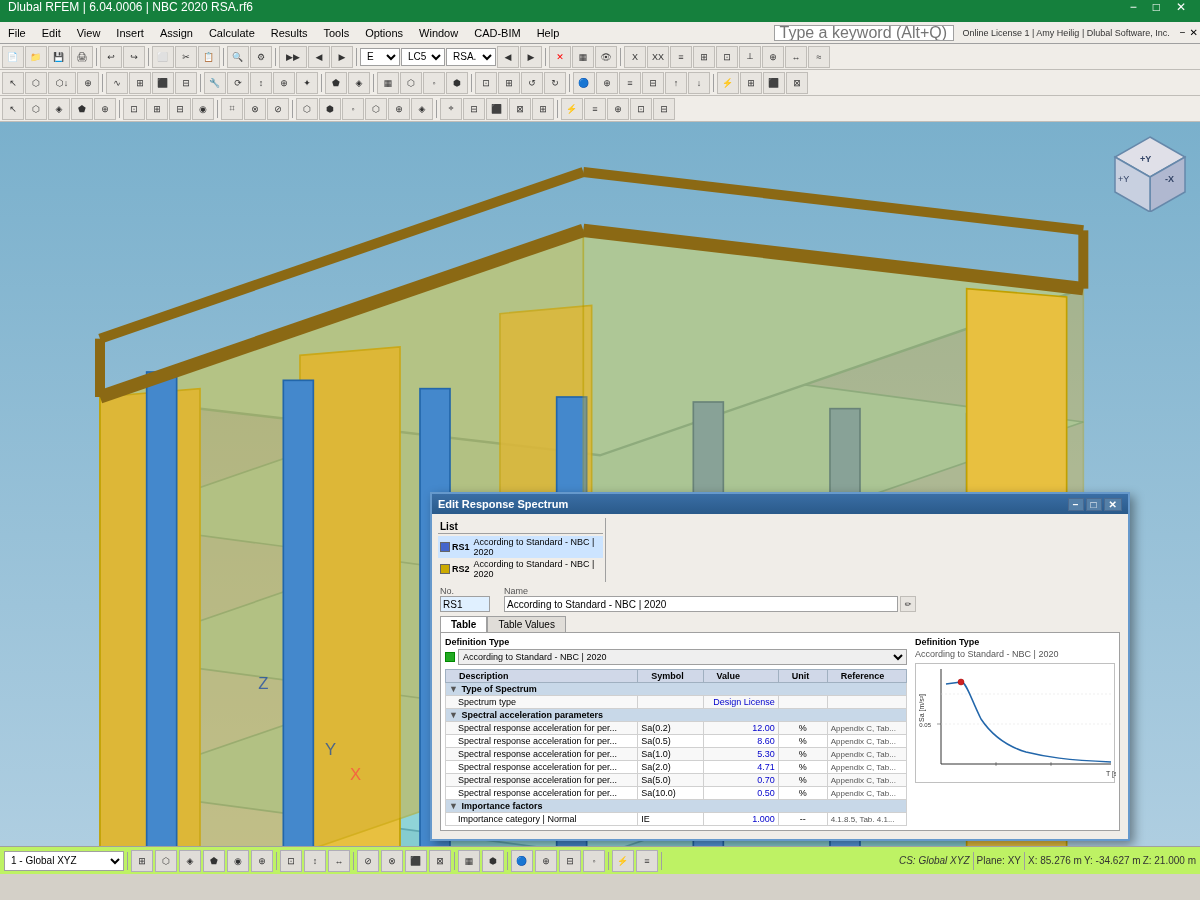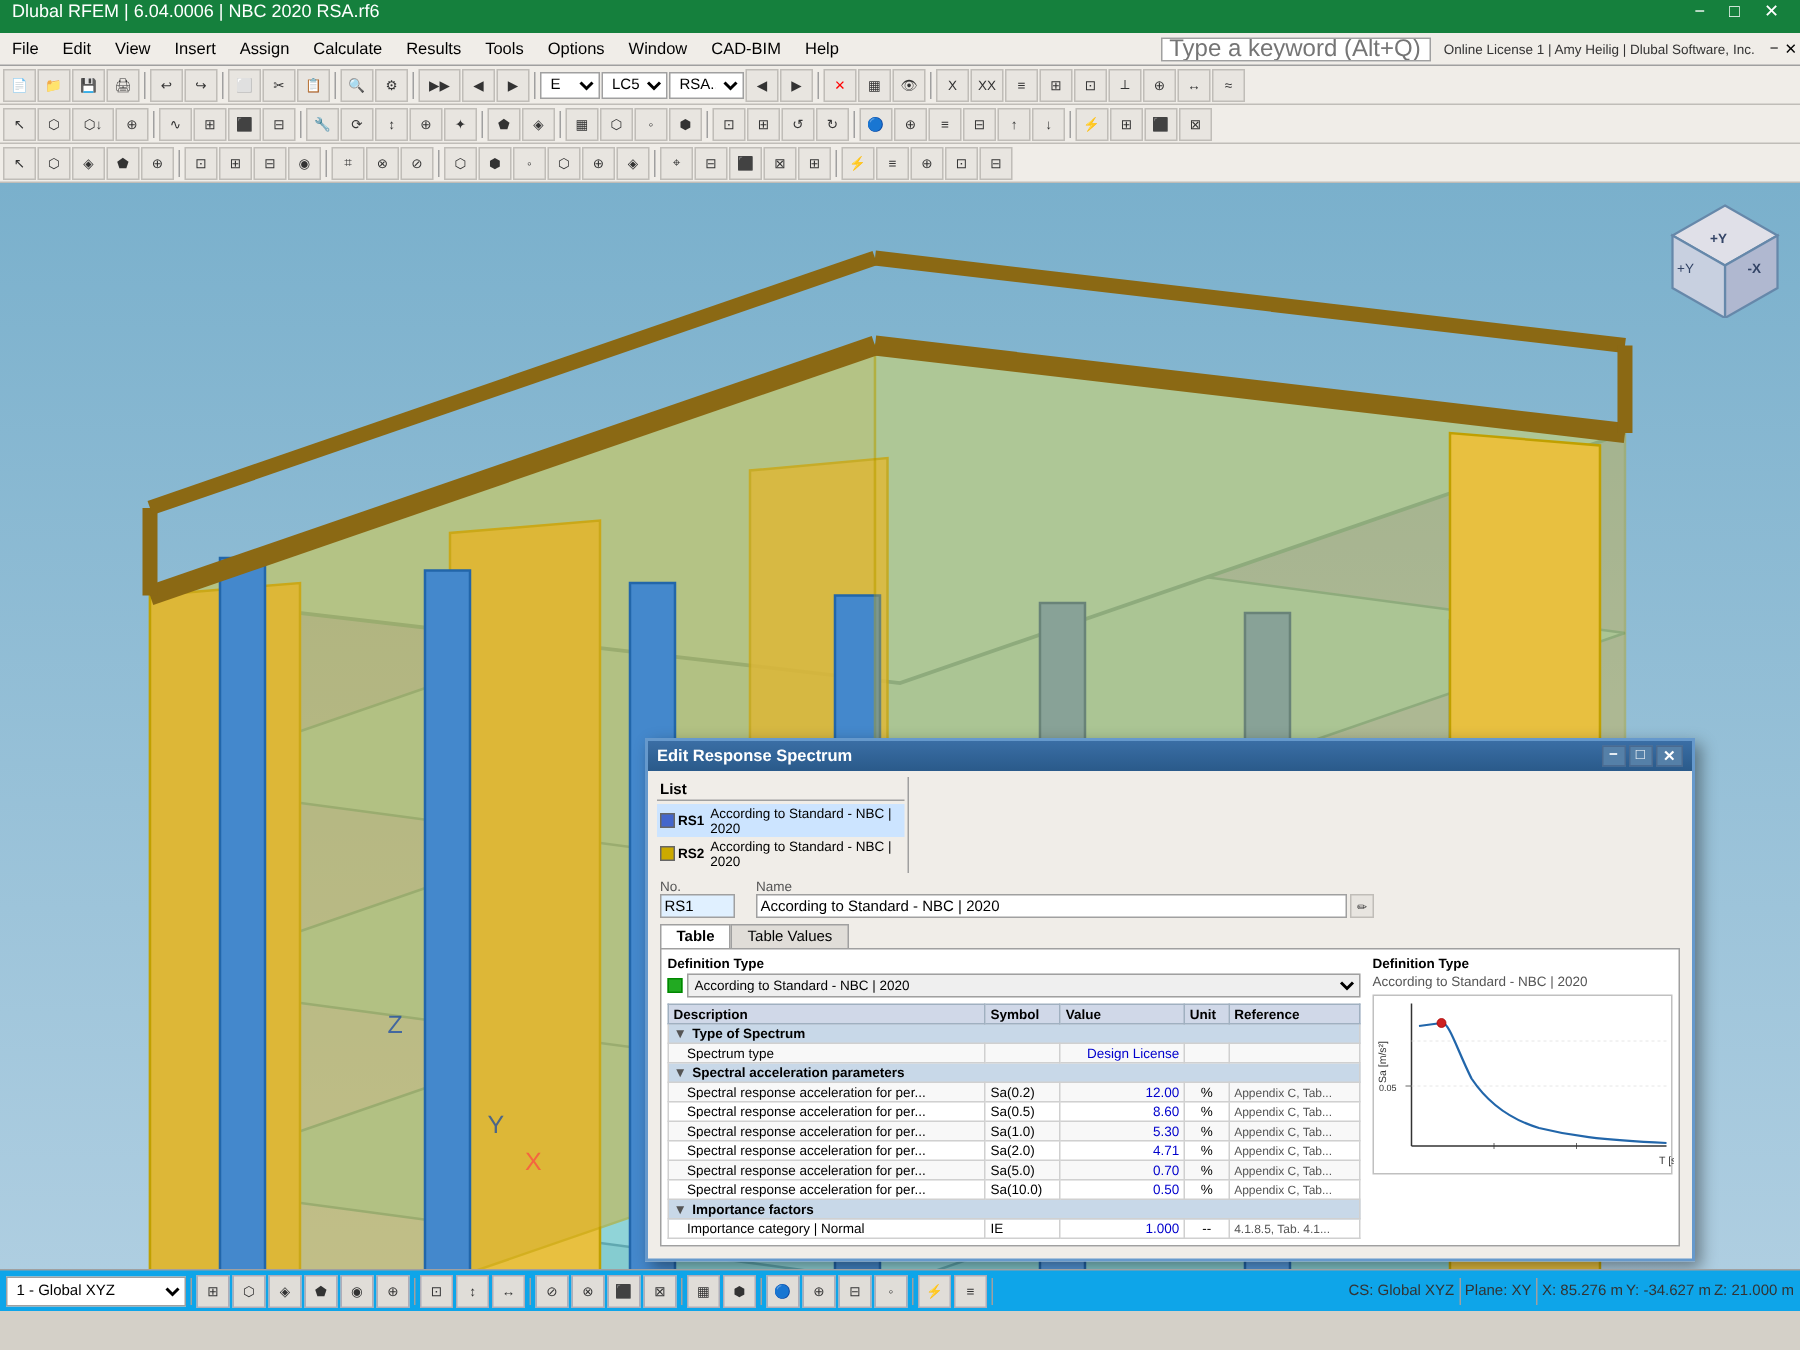--- a/index.html
+++ b/index.html
@@ -42,21 +42,21 @@
     #dialog-body { padding: 4px; }
 
     .dialog-tabs { display: flex; gap: 0; margin-bottom: 0; }
     .dialog-tab { padding: 2px 10px; border: 1px solid #a0a0a0; background: #e0ddd8; cursor: pointer; font-size: 10px; border-bottom: none; }
     .dialog-tab.active { background: white; font-weight: bold; }
 
     .dialog-content { background: white; border: 1px solid #a0a0a0; padding: 4px; }
 
     
     .param-table { width: 100%; border-collapse: collapse; font-size: 9px; }
-    .param-table th { background: #d0d8e8; border: 1px solid #a0b0c0; padding: 1px 3px; text-align: left; font-weight: bold; }
+    .param-table th { background: #d0d8e8; border: 1px solid #a0b0c0; padding: 1px 13px; text-align: left; font-weight: bold; }
     .param-table td { border: 1px solid #d0d0d0; padding: 1px 3px; }
     .param-table tr:nth-child(even) { background: #f8f8f8; }
     .param-table tr.section-header td { background: #c8d8e8; font-weight: bold; }
     .param-table td.indent { padding-left: 12px; }
     .param-table td.value { color: #0000cc; text-align: right; }
     .param-table td.unit { text-align: center; }
     .param-table td.ref { color: #555; font-size: 8px; }
     .expand-icon { display: inline-block; width: 10px; color: #555; }
     .list-panel-header { font-size: 10px; font-weight: bold; color: #000; padding: 1px 2px; border-bottom: 1px solid #a0a0a0; margin-bottom: 2px; }
     .list-item { display: flex; align-items: center; gap: 2px; padding: 1px 2px; cursor: pointer; font-size: 9px; }
@@ -68,21 +68,21 @@
     .dialog-left { width: 170px; border-right: 1px solid #a0a0a0; padding: 2px; flex-shrink: 0; }
     .dialog-right { flex: 1; padding: 4px; min-width: 0; }
 
     
     .spectrum-graph { width: 200px; height: 120px; border: 1px solid #c0c0c0; background: white; position: relative; }
 
     
     .toolbar2 { background: #f0ede8; height: 26px; display: flex; align-items: center; border-bottom: 1px solid #c0bdb8; padding: 0 2px; gap: 1px; flex-wrap: nowrap; overflow: hidden; }
 
     
-    .bottom-toolbar { background: #0ea5e9; height: 28px; display: flex; align-items: center; border-top: 1px solid #a0a0a0; padding: 0 4px; gap: 2px; }
+    .bottom-toolbar { background: #bef264; height: 28px; display: flex; align-items: center; border-top: 1px solid #a0a0a0; padding: 0 4px; gap: 2px; }
     .bt-btn { width: 22px; height: 22px; background: #e0ddd8; border: 1px solid #b0adb8; cursor: pointer; display: flex; align-items: center; justify-content: center; font-size: 9px; color: #333; flex-shrink: 0; }
     .bt-sep { width: 1px; height: 18px; background: #a0a0a0; margin: 0 1px; flex-shrink: 0; }
   </style>
 </head>
 <body>
 
 <div id="title-bar">
   <span>Dlubal RFEM | 6.04.0006 | NBC 2020 RSA.rf6</span>
   <div id="title-bar-controls">
     <span>−</span>
@@ -552,20 +552,20 @@
   <div class="bt-sep"></div>
   <button class="bt-btn">🔵</button>
   <button class="bt-btn">⊕</button>
   <button class="bt-btn">⊟</button>
   <button class="bt-btn">◦</button>
   <div class="bt-sep"></div>
   <button class="bt-btn">⚡</button>
   <button class="bt-btn">≡</button>
   <div class="bt-sep"></div>
 
-  <span style="font-size:10px;color:#333;margin-left:auto;">CS: Global XYZ</span>
+  <span style="font-size:10px;color:#333;margin-left:auto;font-style:italic;">CS: Global XYZ</span>
   <div class="bt-sep"></div>
   <span style="font-size:10px;color:#333;">Plane: XY</span>
   <div class="bt-sep"></div>
   <span style="font-size:10px;color:#333;">X: 85.276 m</span>
   <span style="font-size:10px;color:#333;">Y: -34.627 m</span>
   <span style="font-size:10px;color:#333;">Z: 21.000 m</span>
 </div>
 
 </body></html>

